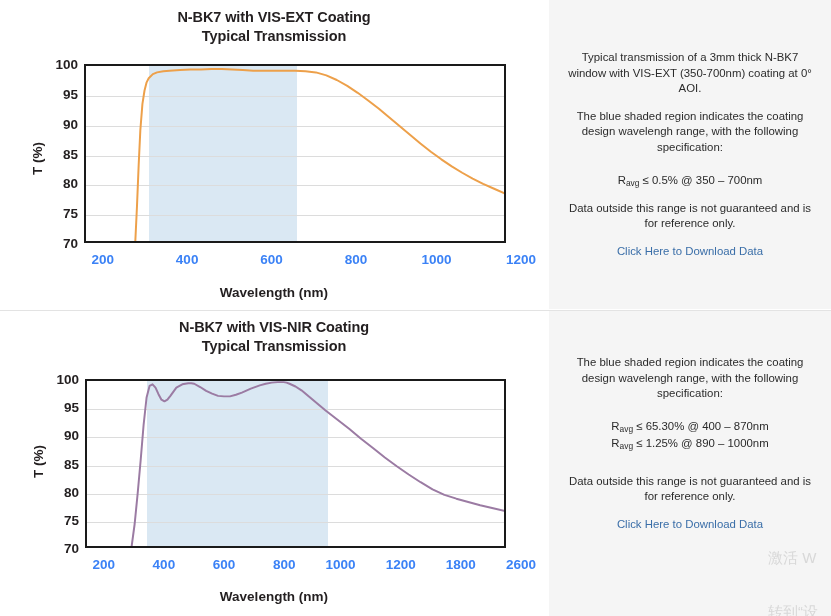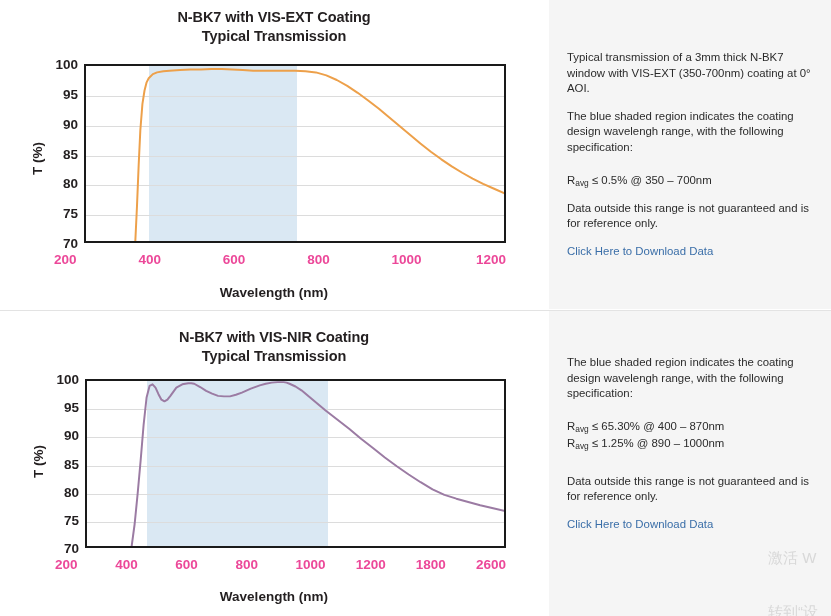--- a/index.html
+++ b/index.html
@@ -60,21 +60,21 @@
     left: 0;
     width: 548px;
     text-align: center;
     font-weight: bold;
     color: #231f20;
     font-size: 14.5px;
     line-height: 19px;
     letter-spacing: -0.1px;
   }
   #chart1-title { top: 8px; }
-  #chart2-title { top: 328px; text-align: center; }
+  #chart2-title { top: 318px; text-align: center; }
 
   .plot-wrap {
     position: absolute;
   }
   #plot1-wrap { left: 84px; top: 64px;  width: 422px; height: 179px; }
   #plot2-wrap { left: 85px; top: 379px; width: 421px; height: 169px; }
 
   .plot-frame {
     position: absolute;
     inset: 0;
@@ -109,23 +109,23 @@
     position: absolute;
     text-align: right;
     font-weight: bold;
     color: #231f20;
     font-size: 13.5px;
     line-height: 13.5px;
     width: 36px;
   }
   .xtick {
     position: absolute;
-    text-align: left;
-    font-weight: bold;
-    color: #ec4899;
+    text-align: right;
+    font-weight: bold;
+    color: #3b82f6;
     font-size: 13.5px;
     line-height: 13.5px;
     width: 60px;
   }
   .axis-title-x {
     position: absolute;
     text-align: center;
     font-weight: bold;
     color: #231f20;
     font-size: 13.5px;
@@ -147,20 +147,21 @@
     position: absolute;
     left: 549px;
     top: 0;
     width: 282px;
     height: 100%;
     background: #f5f5f5;
     box-sizing: border-box;
     padding: 0 18px;
   }
   .info-body {
+    text-align: center;
     color: #2b2b2b;
     font-size: 11.4px;
     line-height: 15.6px;
   }
   .info-para { margin: 0 0 12px 0; }
   .spec-line { margin: 0; line-height: 16px; white-space: nowrap; }
   .spec-block { margin: 16px 0 12px 0; }
   sub {
     font-size: 8.4px;
     vertical-align: baseline;

